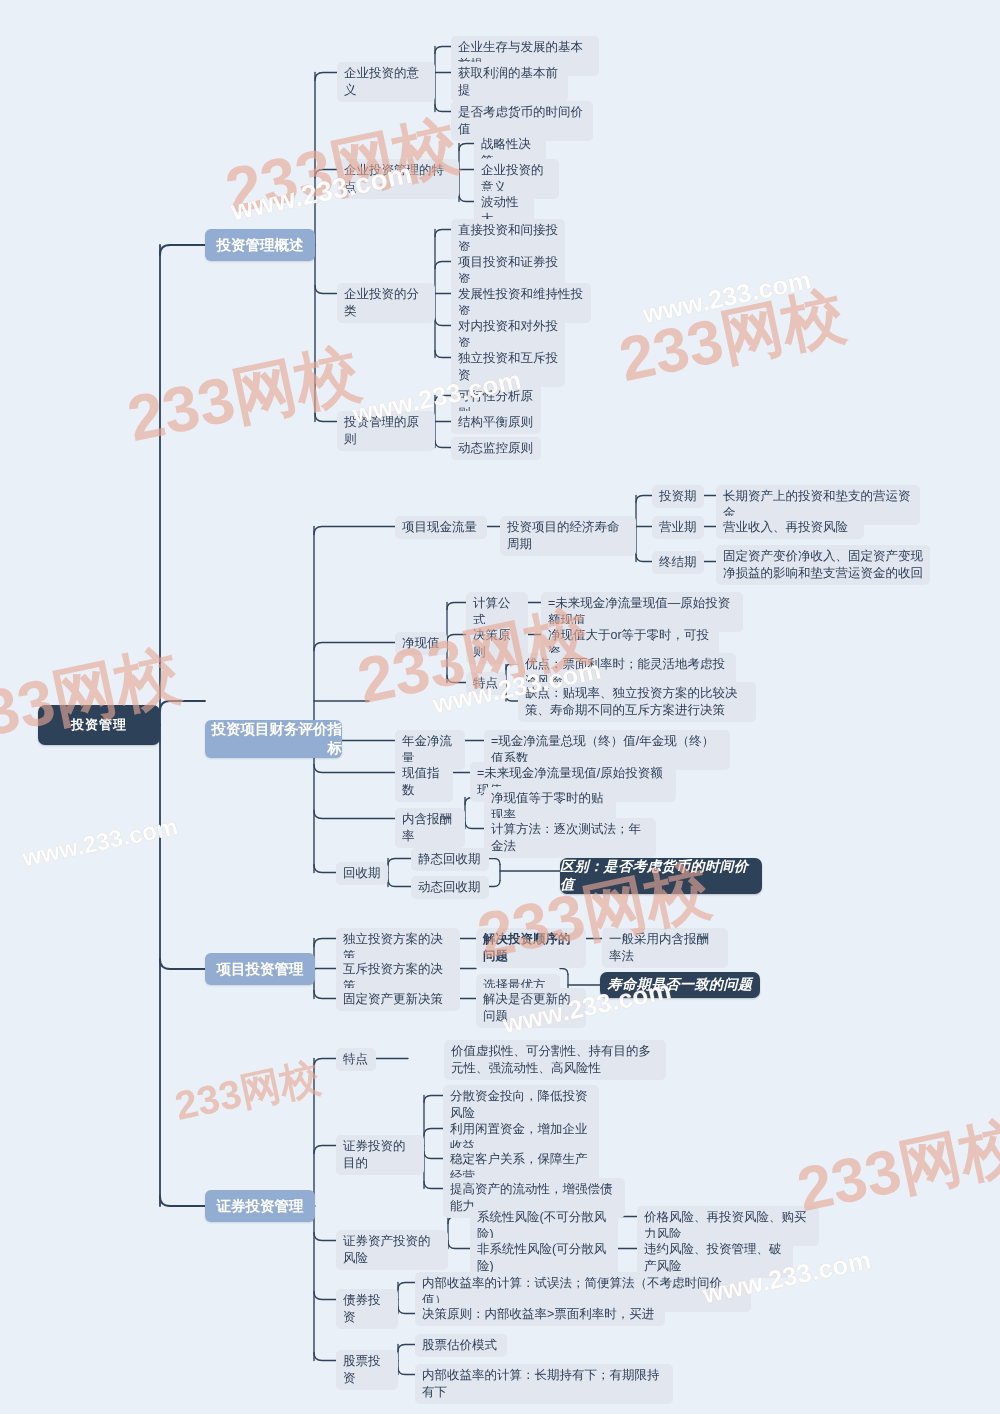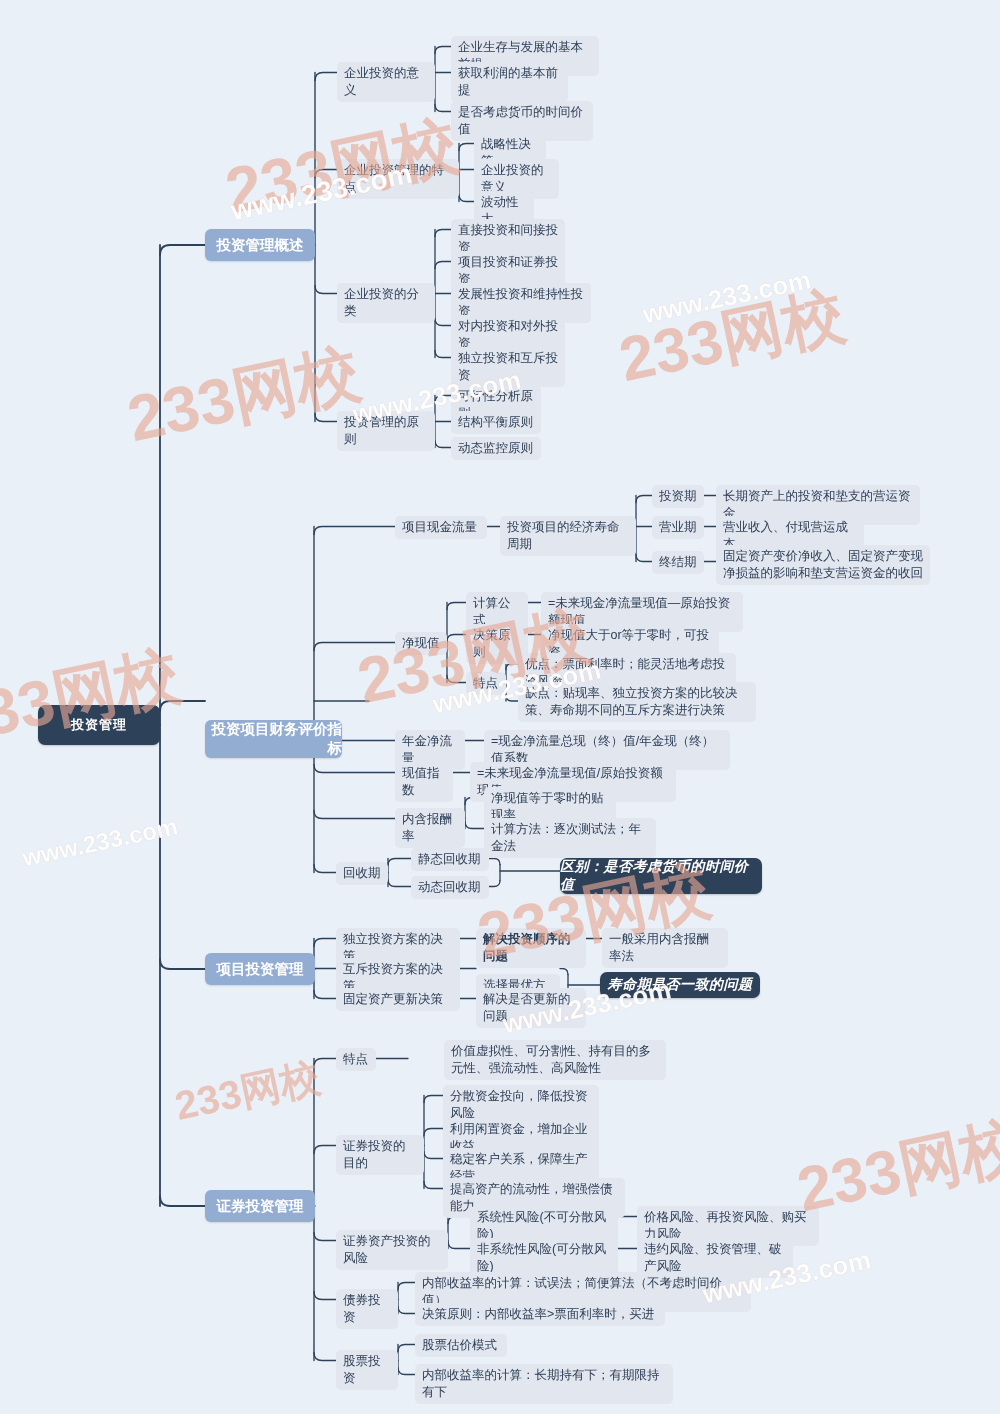--- a/index.html
+++ b/index.html
@@ -233,21 +233,21 @@
       <div class="node n-leaf lt" style="left: 337px; top: 411px; width: 98px; min-height: 21px;">投资管理的原则</div>
       <div class="node n-leaf lt" style="left: 451px; top: 385px; width: 90px; min-height: 21px;">可行性分析原则</div>
       <div class="node n-leaf lt" style="left: 451px; top: 411px; width: 90px; min-height: 21px;">结构平衡原则</div>
       <div class="node n-leaf lt" style="left: 451px; top: 437px; width: 90px; min-height: 21px;">动态监控原则</div>
       <div class="node n-l1" style="left: 205px; top: 720px; width: 137px; min-height: 32px; text-align: right;">投资项目财务评价指标</div>
       <div class="node n-leaf lt" style="left: 395px; top: 516px; width: 92px; min-height: 21px;">项目现金流量</div>
       <div class="node n-leaf lt" style="left: 500px; top: 516px; width: 136px; min-height: 21px;">投资项目的经济寿命周期</div>
       <div class="node n-leaf lt" style="left: 652px; top: 485px; width: 52px; min-height: 21px;">投资期</div>
       <div class="node n-leaf lt" style="left: 716px; top: 485px; width: 204px; min-height: 21px;">长期资产上的投资和垫支的营运资金</div>
       <div class="node n-leaf lt" style="left: 652px; top: 516px; width: 52px; min-height: 21px;">营业期</div>
-      <div class="node n-leaf lt" style="left: 716px; top: 516px; width: 148px; min-height: 21px;">营业收入、付现营运成本</div>
+      <div class="node n-leaf lt" style="left: 716px; top: 516px; width: 148px; min-height: 21px;">营业收入、再投资风险</div>
       <div class="node n-leaf lt" style="left: 652px; top: 551px; width: 52px; min-height: 21px;">终结期</div>
       <div class="node n-leaf lt" style="left: 716px; top: 545px; width: 214px; min-height: 38px;">固定资产变价净收入、固定资产变现净损益的影响和垫支营运资金的收回</div>
       <div class="node n-leaf lt" style="left: 395px; top: 632px; width: 52px; min-height: 21px;">净现值</div>
       <div class="node n-leaf lt" style="left: 466px; top: 592px; width: 62px; min-height: 21px;">计算公式</div>
       <div class="node n-leaf lt" style="left: 541px; top: 592px; width: 202px; min-height: 21px;">=未来现金净流量现值—原始投资额现值</div>
       <div class="node n-leaf lt" style="left: 466px; top: 624px; width: 62px; min-height: 21px;">决策原则</div>
       <div class="node n-leaf lt" style="left: 541px; top: 624px; width: 178px; min-height: 21px;">净现值大于or等于零时，可投资</div>
       <div class="node n-leaf lt" style="left: 466px; top: 672px; width: 40px; min-height: 21px;">特点</div>
       <div class="node n-leaf lt" style="left: 518px; top: 653px; width: 218px; min-height: 21px;">优点：票面利率时；能灵活地考虑投资风险</div>
       <div class="node n-leaf lt" style="left: 518px; top: 682px; width: 238px; min-height: 38px;">缺点：贴现率、独立投资方案的比较决策、寿命期不同的互斥方案进行决策</div>

